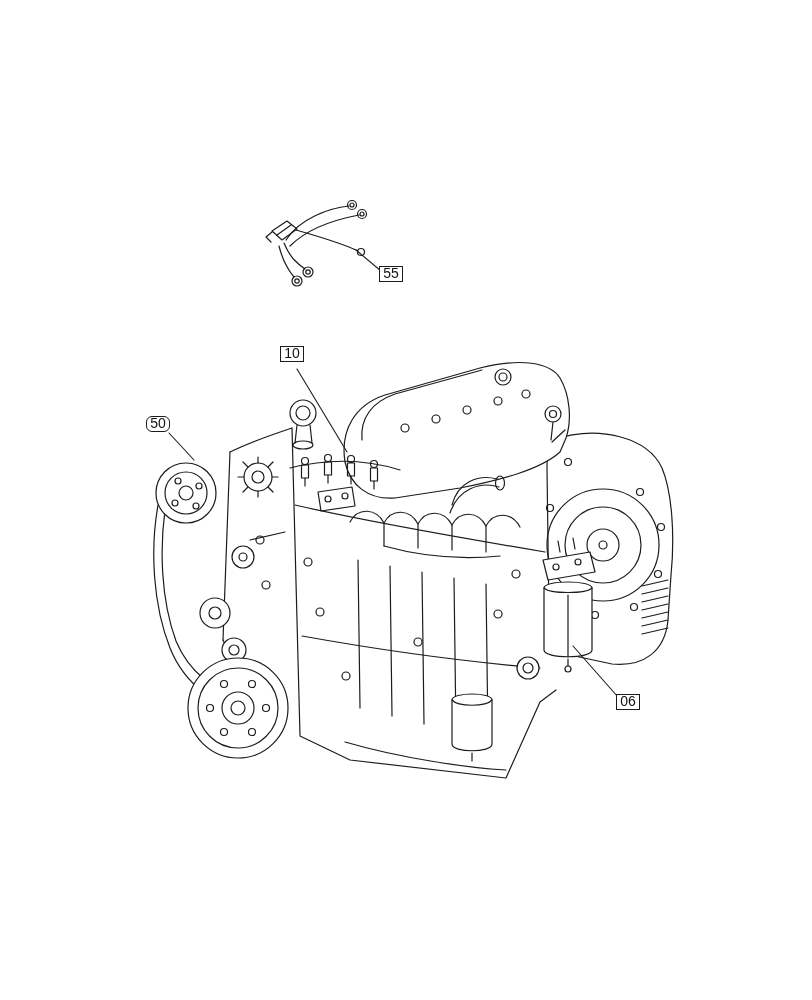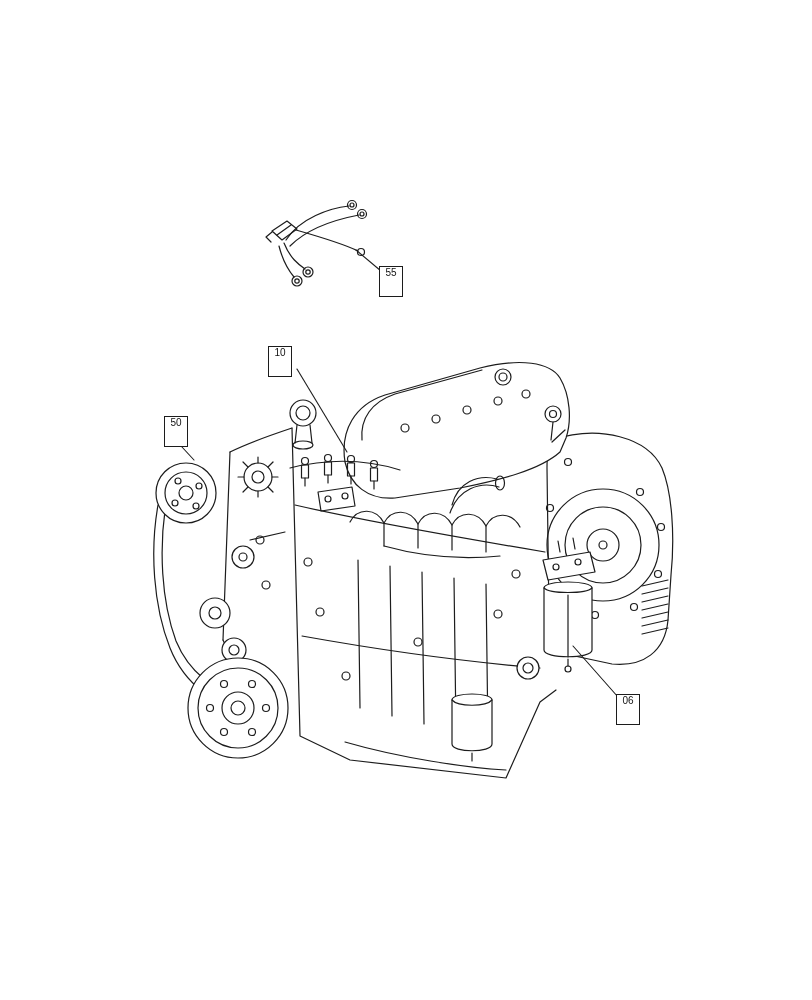--- a/index.html
+++ b/index.html
@@ -17,28 +17,28 @@
     stroke-width: 1.2;
     fill: none;
     stroke-linecap: round;
     stroke-linejoin: round;
   }
   .art .f { fill: #ffffff; }
   .art .leader { stroke-width: 1.1; }
   .callout {
     position: absolute;
     width: 24px;
-    height: 31px;
+    height: 16px;
     border: 1.4px solid #1c1c1c;
     background: #ffffff;
     box-sizing: border-box;
     display: flex;
-    align-items: flex-start;
+    align-items: flex-end;
     justify-content: center;
-    font-size: 10px;
+    font-size: 14px;
     color: #111111;
     cursor: pointer;
     user-select: none;
   }
 </style>
 </head>
 <body>
 
 <div class="stage">
 
@@ -229,25 +229,25 @@
       <path class="leader" d="M297,369 L347,452"></path>
       <path class="leader" d="M169,433 L194,460"></path>
       <path class="leader" d="M618,697 L573,646"></path>
     </g>
   </svg>
 
   <div class="callout" style="left:379px; top:266px;">
     <span>55</span>
   </div>
 
-  <div class="callout" style="left:268px; top:346px;">
+  <div class="callout" style="left:280px; top:346px;">
     <span>10</span>
   </div>
 
-  <div class="callout" style="left:164px; top:416px;">
+  <div class="callout" style="left:146px; top:416px;border-radius:6px;">
     <span>50</span>
   </div>
 
   <div class="callout" style="left:616px; top:694px;">
     <span>06</span>
   </div>
 
 </div>
 
 </body></html>

